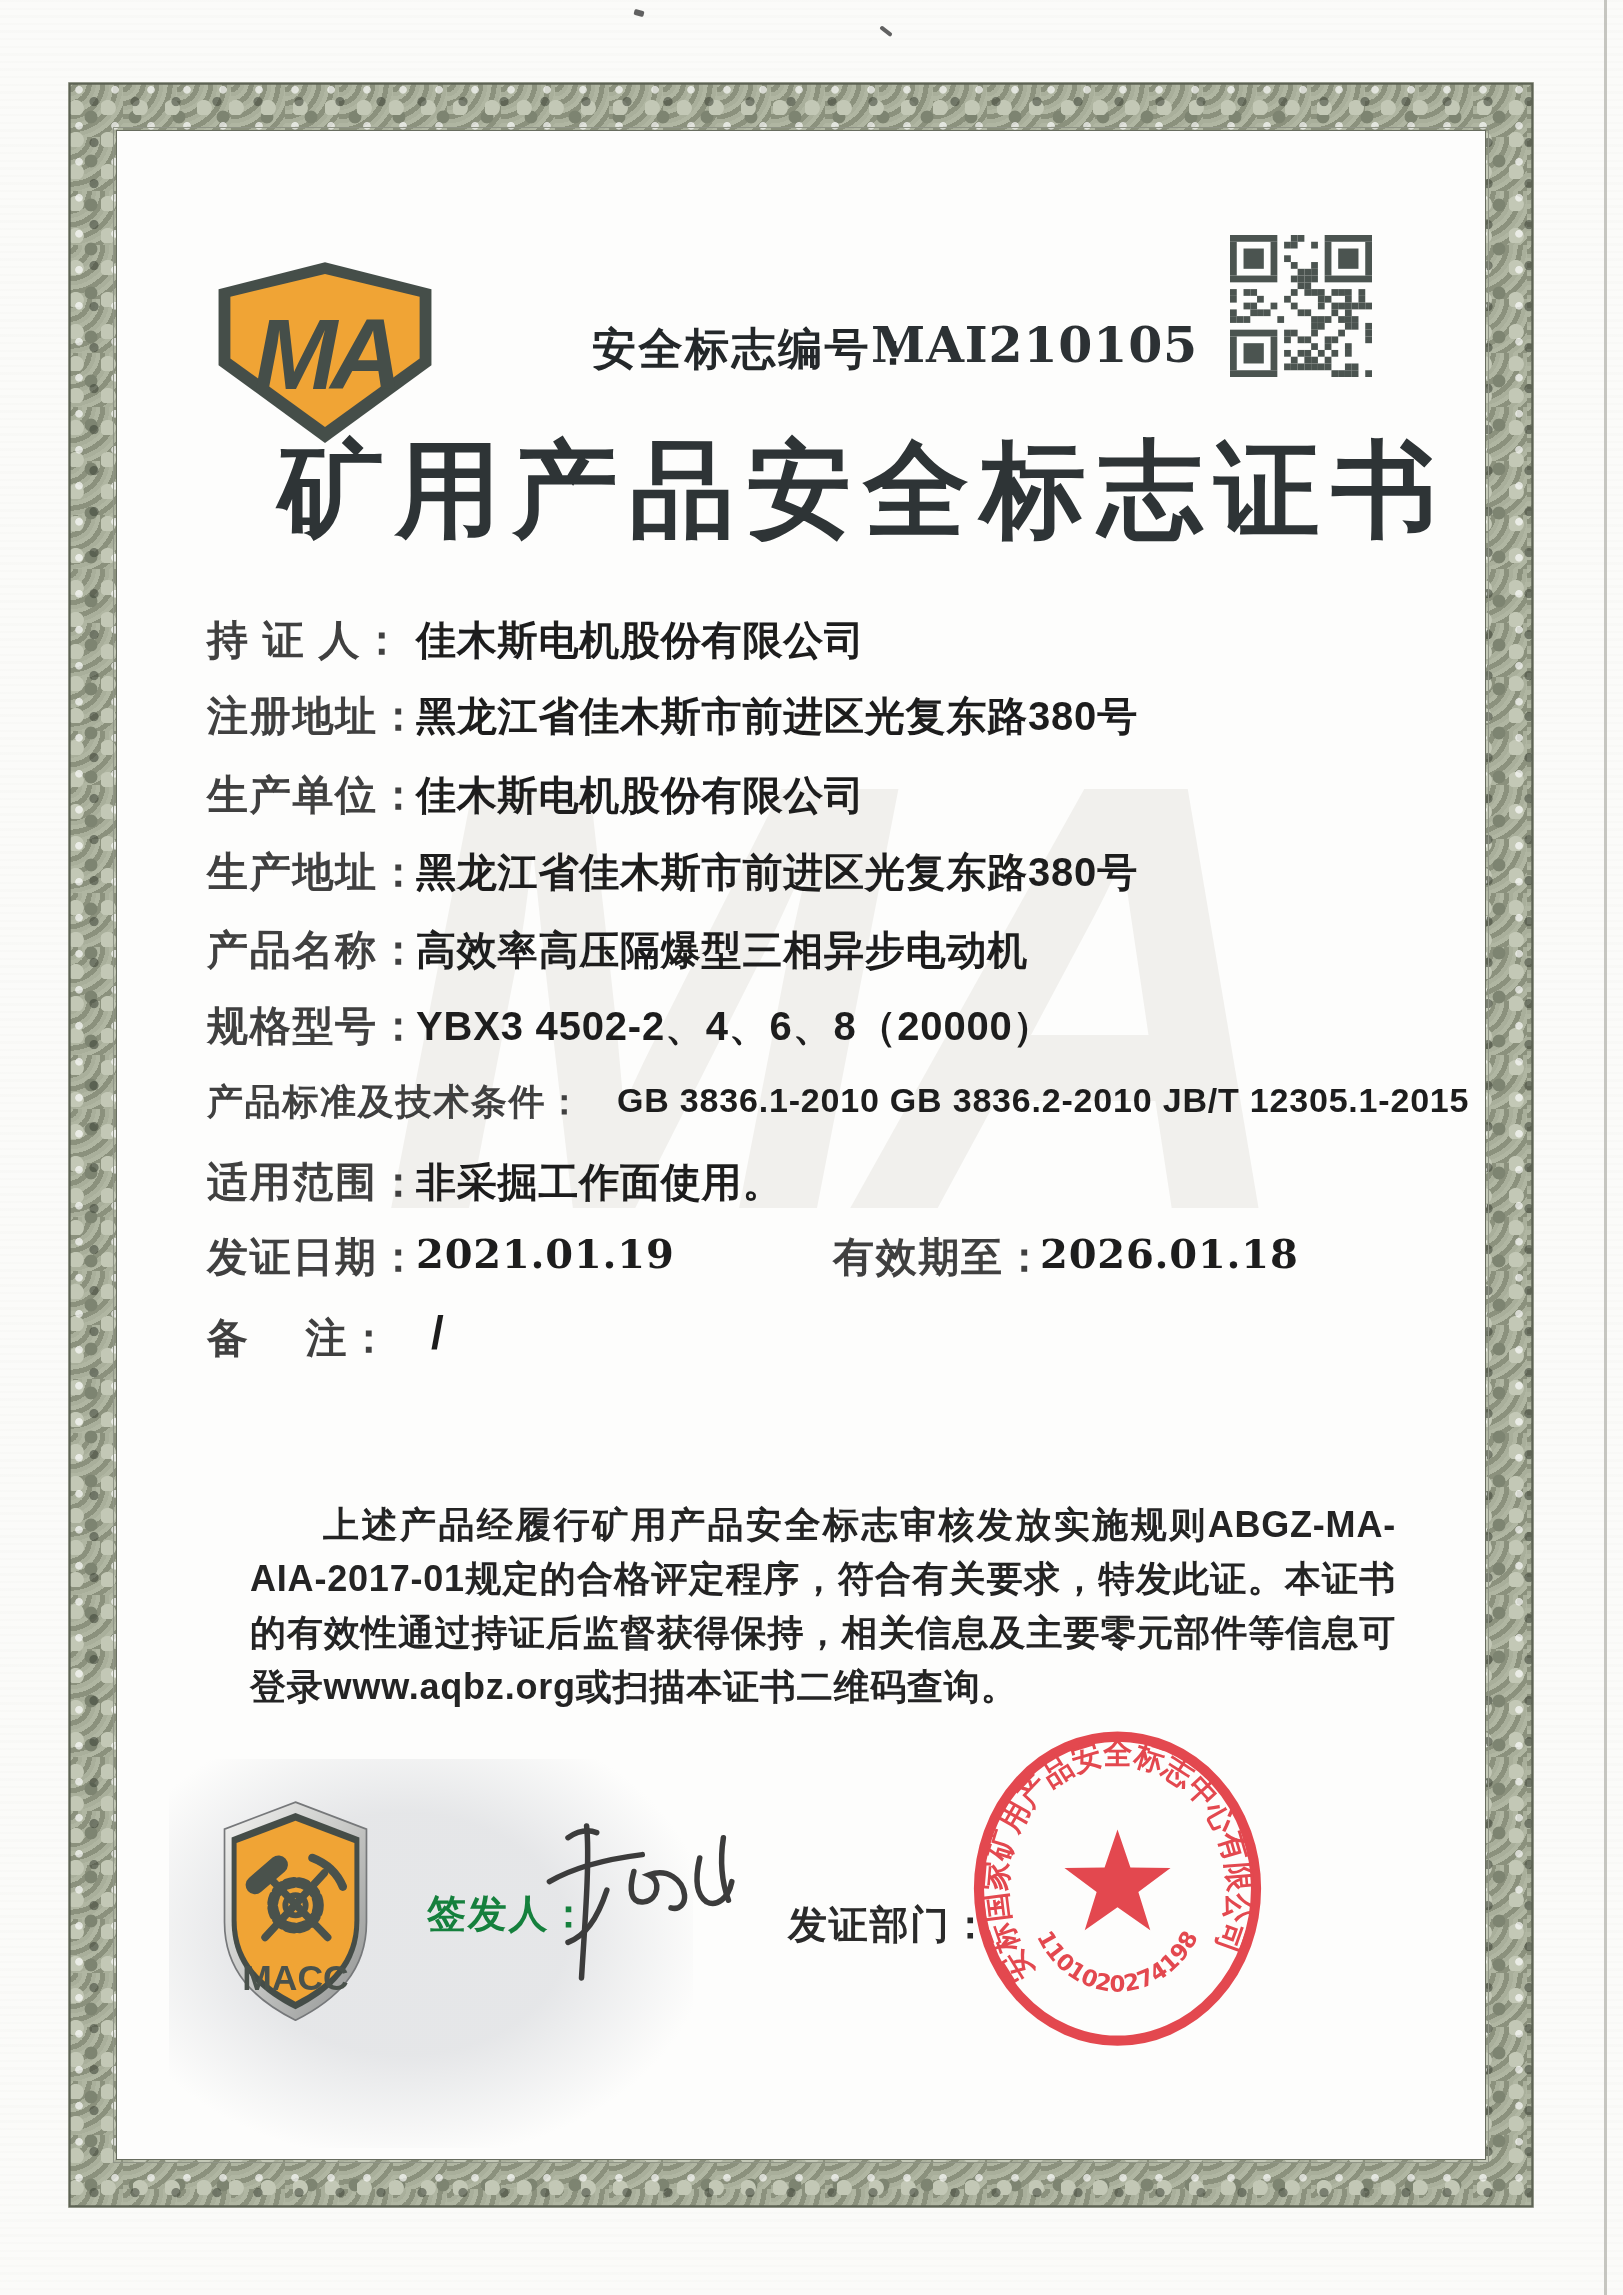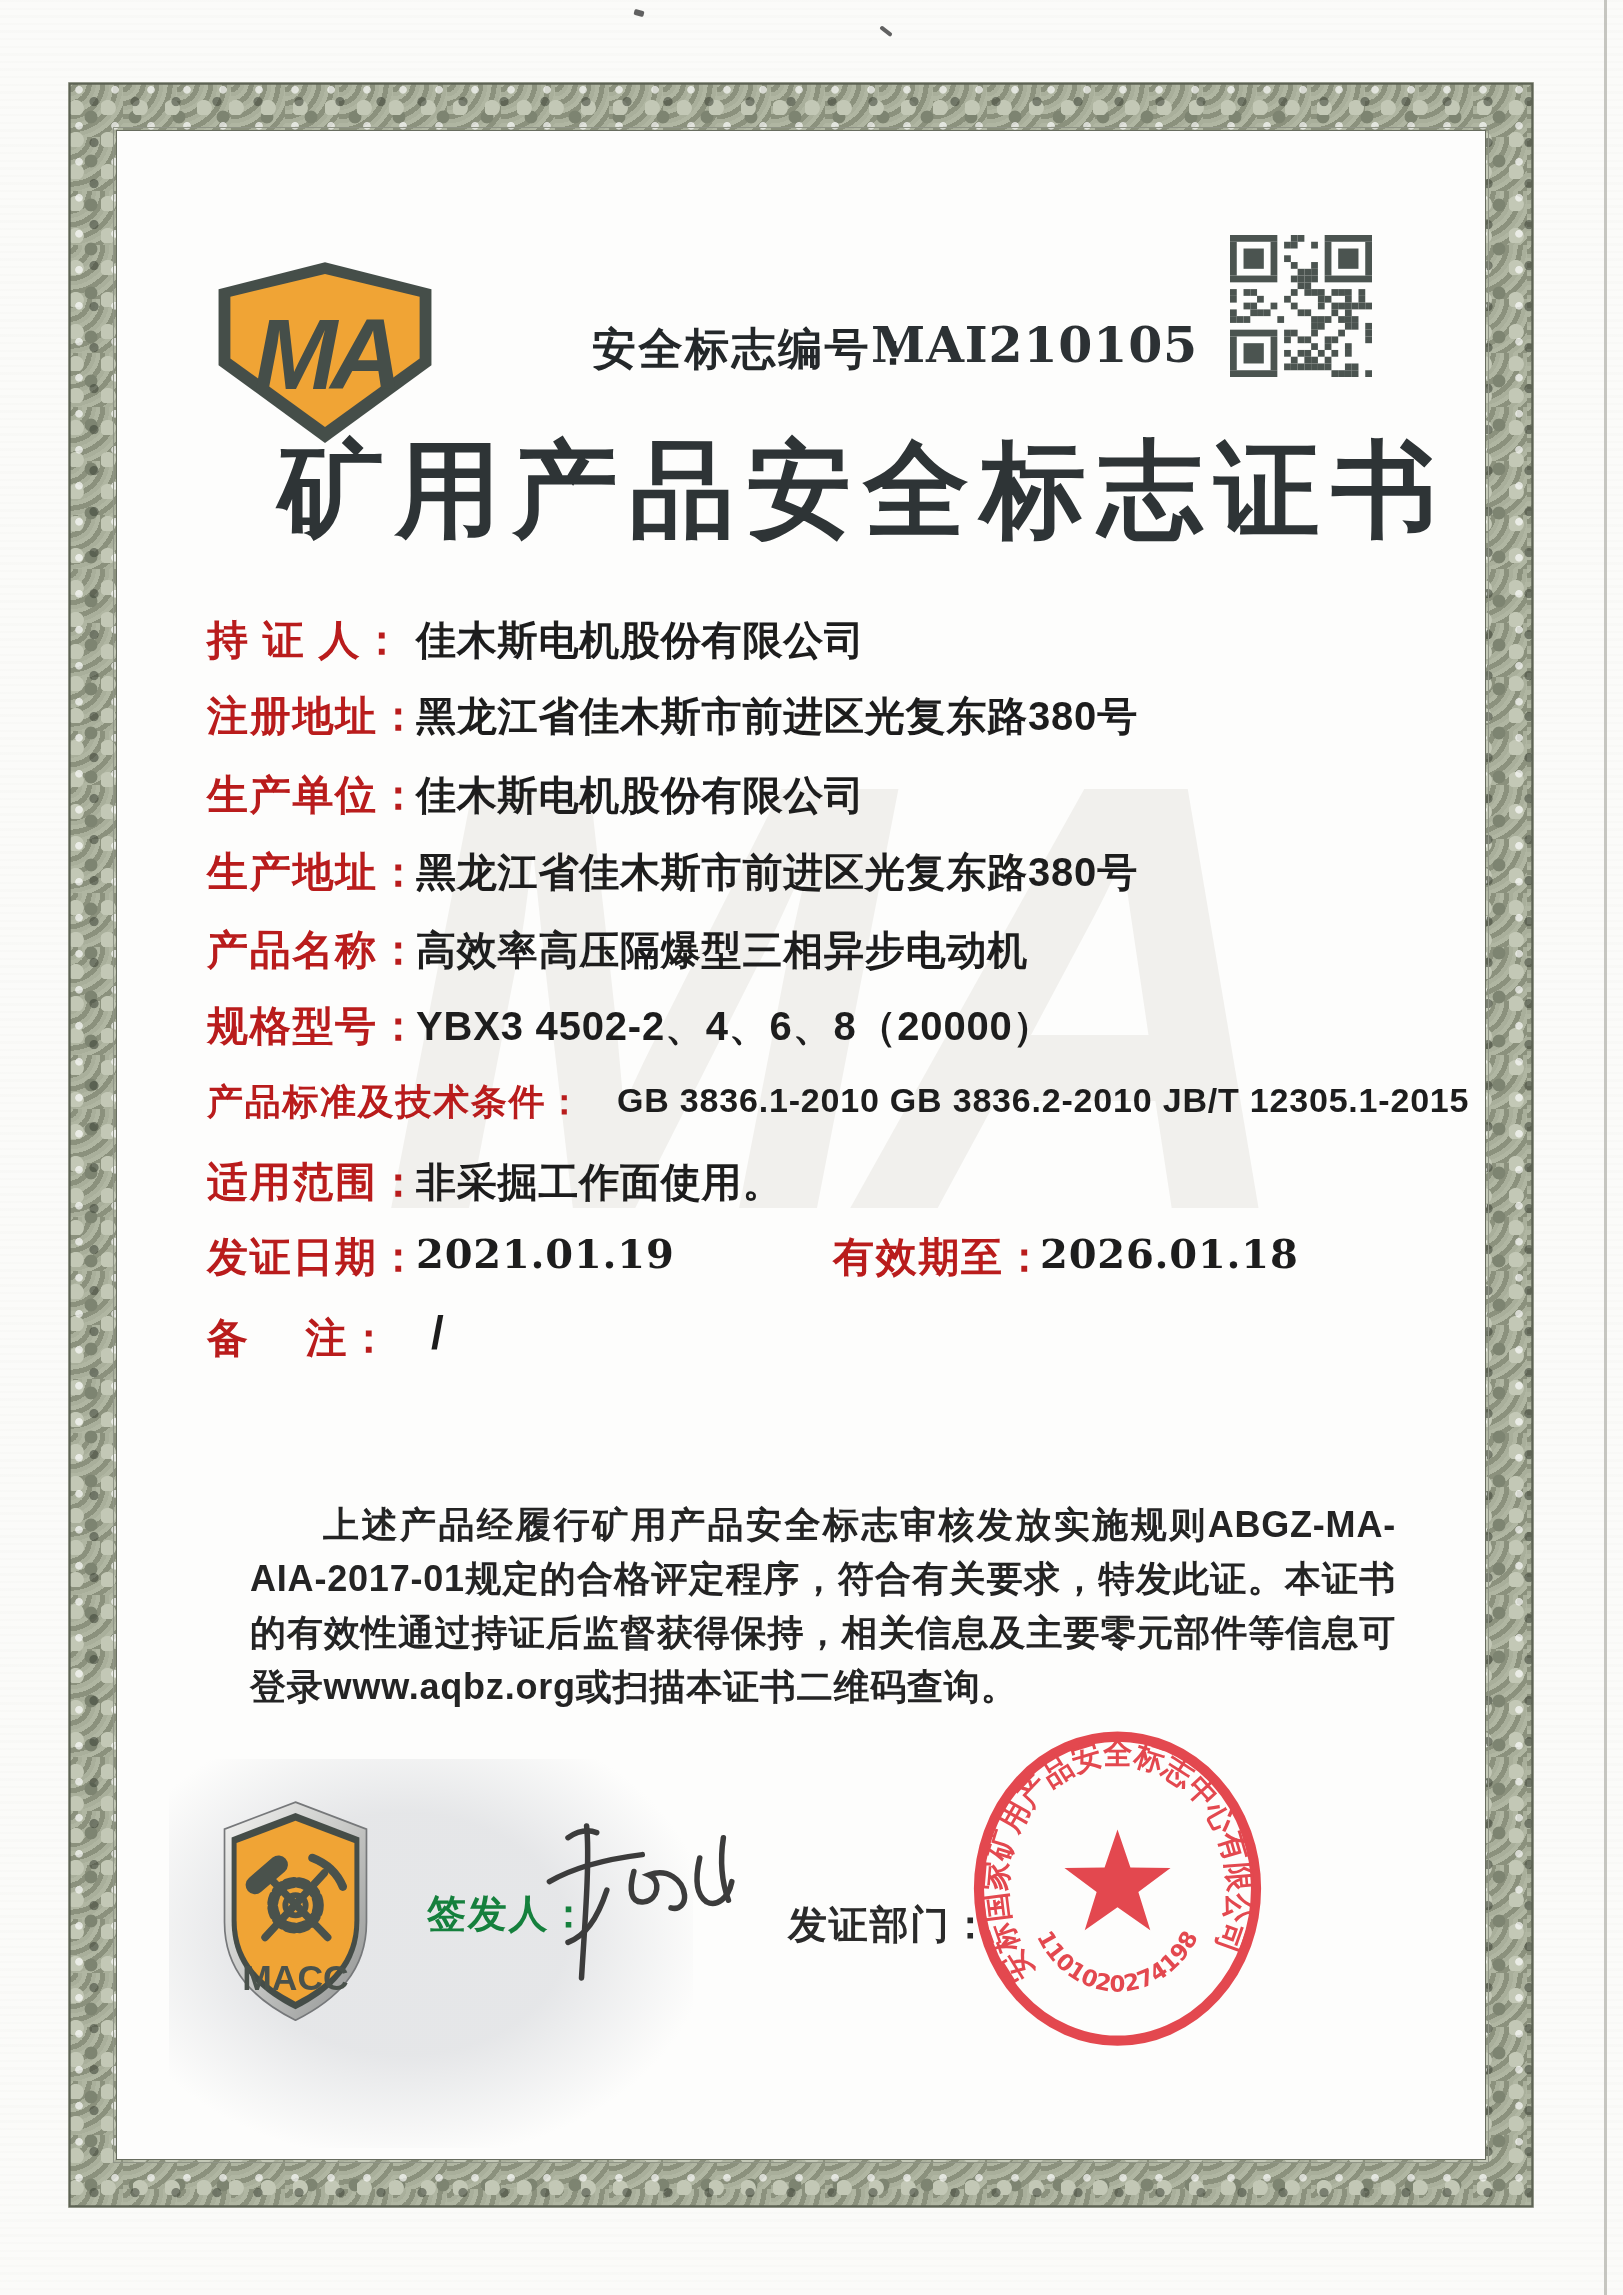--- a/index.html
+++ b/index.html
@@ -29,21 +29,21 @@
     outline:0.8px solid #8f9486;outline-offset:2.5px;
   }
   
   .mark-line{top:320px;left:592px;font-size:44px;font-weight:700;letter-spacing:2.5px;color:#24282a;}
   .mark-num{top:316px;left:871px;font-size:49px;font-weight:600;font-family:"DejaVu Serif","Liberation Serif",serif;color:#2c3134;letter-spacing:0.8px;}
   .title{
     top:421px;left:116px;width:1495px;text-align:center;
     font-family:"DejaVu Serif","Liberation Serif",serif;
     font-size:105px;font-weight:700;letter-spacing:12px;color:#2e3436;
   }
-  .row-label{font-size:41px;font-weight:700;color:#b91c1c;letter-spacing:1.7px;white-space:nowrap;}
+  .row-label{font-size:41px;font-weight:700;color:#404040;letter-spacing:1.7px;white-space:nowrap;}
   .row-value{font-size:40px;font-weight:600;color:#1d1d1d;letter-spacing:0.8px;white-space:nowrap;}
   .serifnum{font-family:"DejaVu Serif","Liberation Serif",serif;font-weight:600;}
   .small-label{font-size:36px;}
   .small-value{font-size:34px;font-weight:700;}
   .declaration{
     top:1498px;left:250px;width:1146px;
     font-size:36px;line-height:54px;text-align:justify;text-indent:73px;
     font-weight:600;color:#242424;letter-spacing:0.8px;
   }
   .sig-label{top:1887px;left:427px;font-size:39px;font-weight:700;letter-spacing:1.7px;color:#15803d;}

